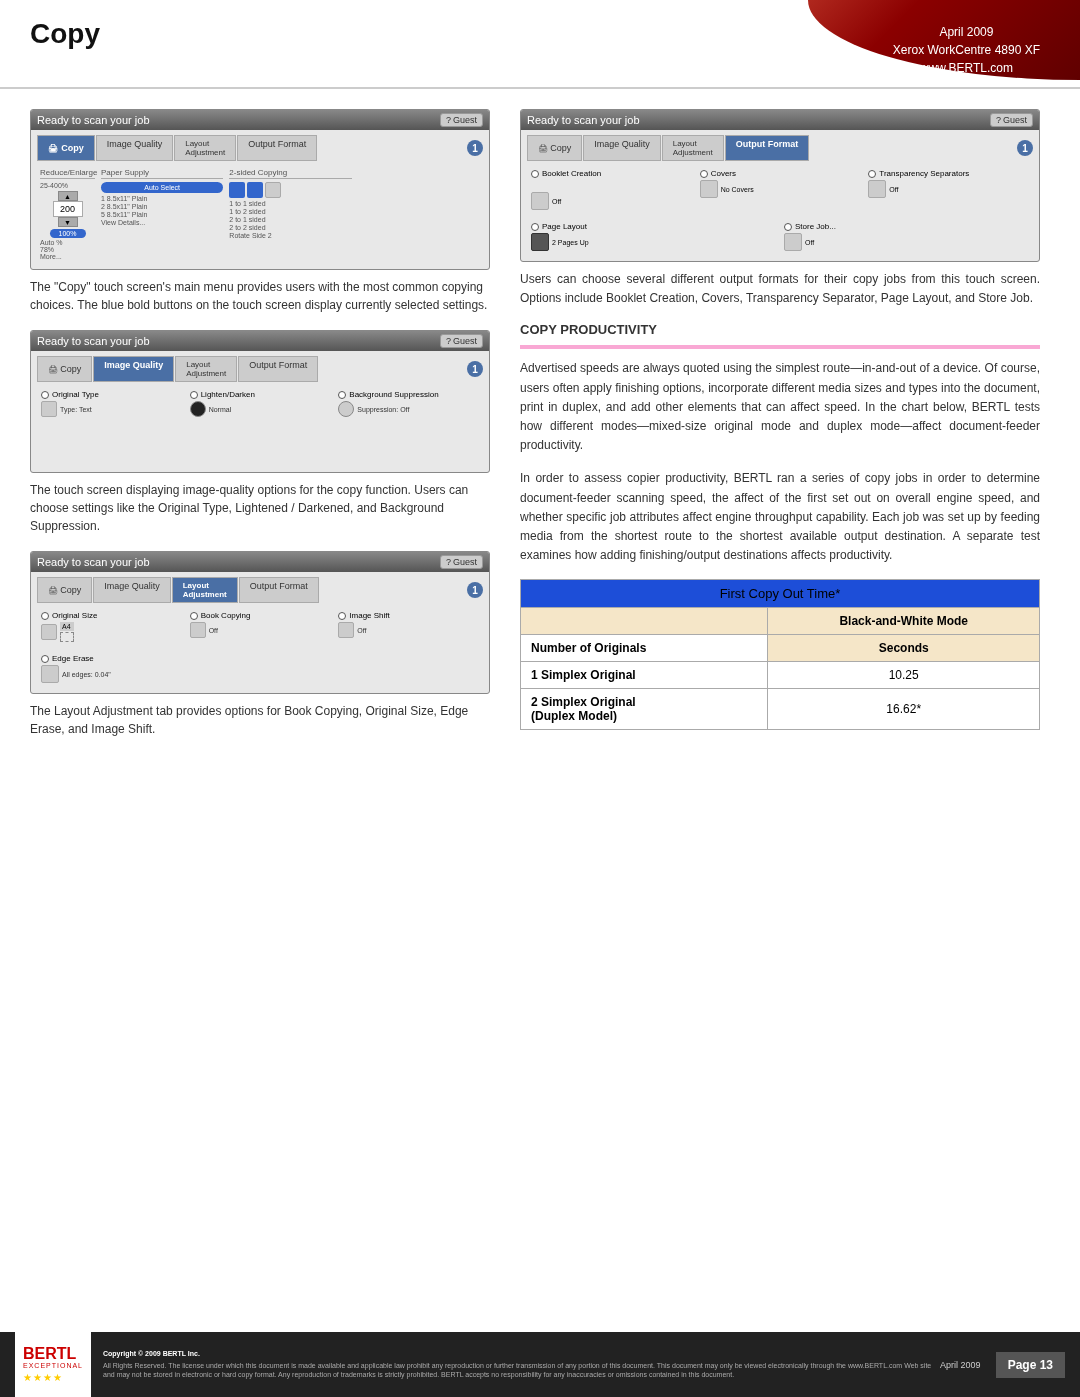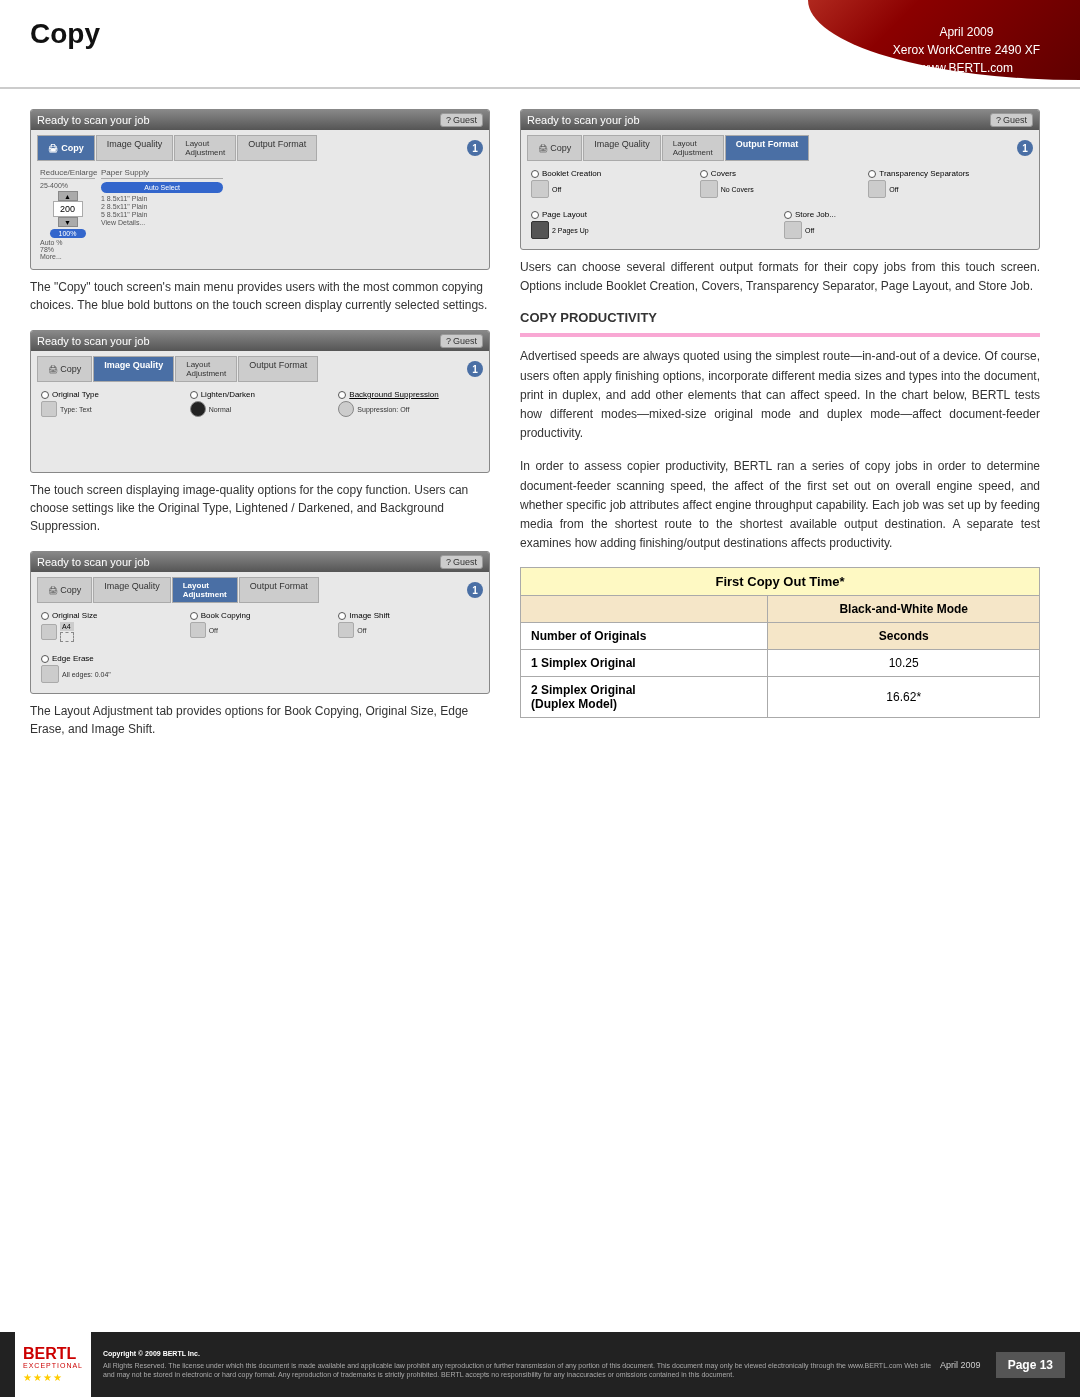--- a/index.html
+++ b/index.html
@@ -185,22 +185,22 @@
       border-collapse: collapse;
       margin-top: 12px;
       font-size: 12px;
     }
     .data-table th, .data-table td {
       border: 1px solid #aaa;
       padding: 6px 10px;
       text-align: center;
     }
     .data-table .table-title {
-      background: #fef9c3;
-      font-weight: bold;
+      background: #1d4ed8;
+      font-weight: normal;
       text-align: center;
       font-size: 13px;
     }
     .data-table .col-header {
       background: #f5e6c8;
       font-weight: bold;
     }
     .data-table .row-header {
       font-weight: bold;
       text-align: left;
@@ -285,21 +285,21 @@
 
 <div style="width:1080px; min-height:1397px; background:#fff; position:relative;">
 
   <div class="page-header">
     <div class="page-title">Copy</div>
     <div class="header-accent">
       <div class="header-accent-bg"></div>
     </div>
     <div class="header-right" style="position:relative;z-index:3; color:#fff; margin-top:5px; margin-right:10px;">
       <div>April 2009</div>
-      <div>Xerox WorkCentre 2490 XF</div>
+      <div>Xerox WorkCentre 4890 XF</div>
       <div>www.BERTL.com</div>
     </div>
   </div>
 
   <div class="content-area">
 
     <div class="left-col">
 
       <div class="touch-panel">
         <div class="touch-panel-header">
@@ -341,20 +341,33 @@
 
           <div>
             <div class="section-label">Paper Supply</div>
             <div class="blue-btn" style="margin:2px 0; width:auto; padding:2px 3px;">Auto Select</div>
             <div style="color:#555;font-size:7px;margin:1px 0;">1  8.5x11" Plain</div>
             <div style="color:#555;font-size:7px;margin:1px 0;">2  8.5x11" Plain</div>
             <div style="color:#555;font-size:7px;margin:1px 0;">5  8.5x11" Plain</div>
             <div style="color:#555;font-size:7px;margin:1px 0;">View Details...</div>
           </div>
 
+          <div>
+            <div class="section-label">2-sided Copying</div>
+            <div style="display:flex;gap:2px;margin:2px 0;">
+              <div style="width:16px;height:16px;background:#3366cc;border-radius:2px;"></div>
+              <div style="width:16px;height:16px;background:#3366cc;border-radius:2px;"></div>
+              <div style="width:16px;height:16px;background:#ccc;border-radius:2px;border:1px solid #aaa;"></div>
+            </div>
+            <div style="color:#555;font-size:7px;margin:1px 0;">1 to 1 sided</div>
+            <div style="color:#555;font-size:7px;margin:1px 0;">1 to 2 sided</div>
+            <div style="color:#555;font-size:7px;margin:1px 0;">2 to 1 sided</div>
+            <div style="color:#555;font-size:7px;margin:1px 0;">2 to 2 sided</div>
+            <div style="color:#555;font-size:7px;margin:1px 0;">Rotate Side 2</div>
+          </div>
 
         </div>
       </div>
 
       <p class="caption-text">The "Copy" touch screen's main menu provides users with the most common copying choices. The blue bold buttons on the touch screen display currently selected settings.</p>
 
       <div class="touch-panel">
         <div class="touch-panel-header">
           <span class="ready-text">Ready to scan your job</span>
           <div class="guest-btn">
@@ -386,21 +399,21 @@
             <div style="display:flex;align-items:center;gap:3px;margin-bottom:2px;">
               <div class="radio-circle"></div>
               <span>Lighten/Darken</span>
             </div>
             <div style="display:flex;align-items:center;gap:3px;">
               <div style="width:16px;height:16px;background:#222;border-radius:50%;border:1px solid #888;"></div>
               <span style="font-size:7px;color:#333;">Normal</span>
             </div>
           </div>
           <div>
-            <div style="display:flex;align-items:flex-end;gap:3px;margin-bottom:2px;text-decoration:underline;">
+            <div style="display:flex;align-items:flex-end;gap:3px;margin-bottom:2px;">
               <div class="radio-circle"></div>
               <span>Background Suppression</span>
             </div>
             <div style="display:flex;align-items:center;gap:3px;">
               <div style="width:16px;height:16px;background:#ccc;border-radius:50%;border:1px solid #888;"></div>
               <span style="font-size:7px;color:#333;">Suppression: Off</span>
             </div>
           </div>
         </div>
       </div>
@@ -489,21 +502,21 @@
           <div style="display:flex; gap:1px; flex:1;">
             <div class="tab-item" style="display:flex;align-items:center;gap:2px;"><span style="font-size:8px;">🖨</span> Copy</div>
             <div class="tab-item">Image Quality</div>
             <div class="tab-item" style="font-size:8px;">Layout<br>Adjustment</div>
             <div class="tab-item active" style="background:#4a6fa5;color:#fff;">Output Format</div>
           </div>
           <div class="tab-number">1</div>
         </div>
         <div style="display:grid;grid-template-columns:1fr 1fr 1fr;gap:8px;padding:4px;font-size:8px;">
           <div>
-            <div style="display:flex;align-items:center;gap:3px;margin-bottom:2px;">
+            <div style="display:flex;align-items:center;gap:3px;margin-bottom:14px;">
               <div class="radio-circle"></div>
               <span>Booklet Creation</span>
             </div>
             <div style="display:flex;align-items:center;gap:3px;">
               <div style="width:18px;height:18px;background:#ccc;border:1px solid #aaa;border-radius:2px;"></div>
               <span style="font-size:7px;">Off</span>
             </div>
           </div>
           <div>
             <div style="display:flex;align-items:center;gap:3px;margin-bottom:2px;">

